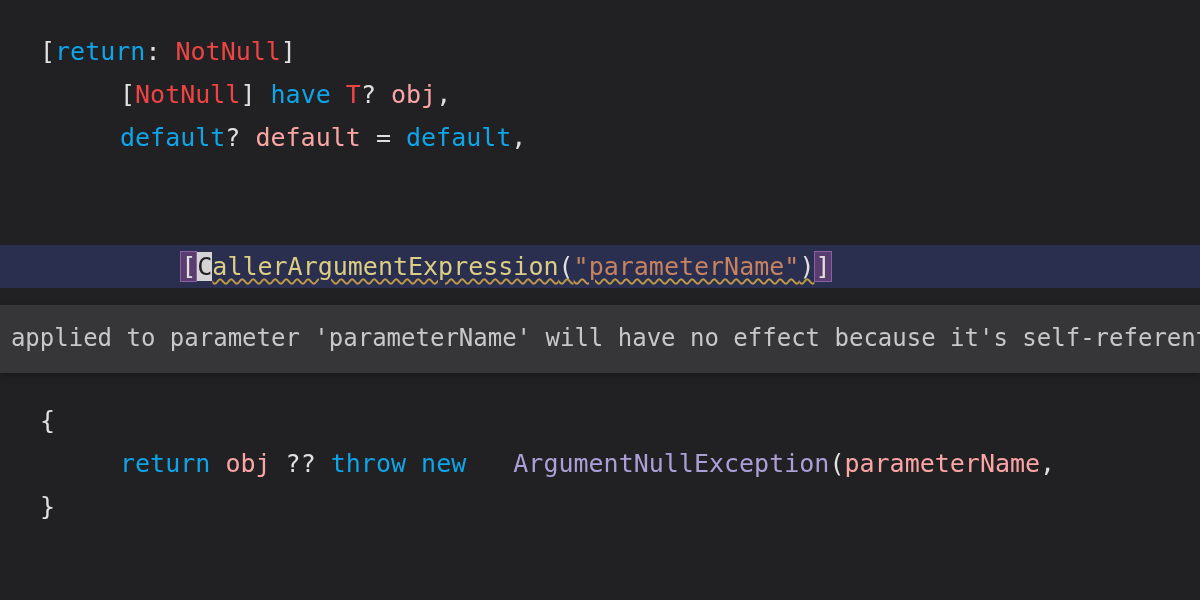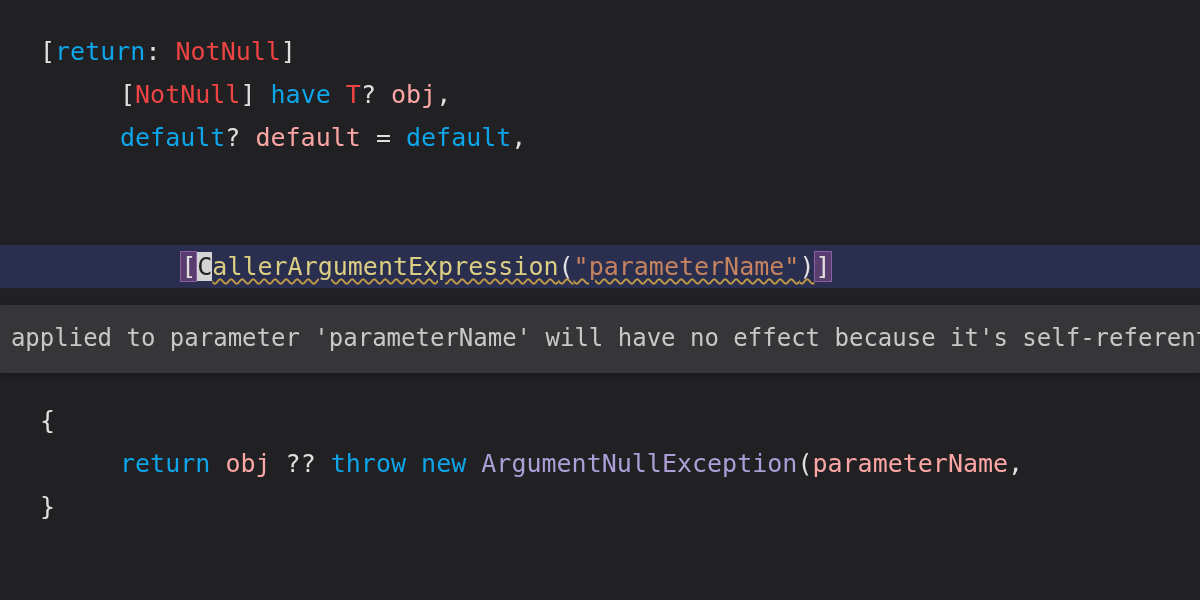--- a/index.html
+++ b/index.html
@@ -24,21 +24,21 @@
     position: relative;
   }
   .indent1 { padding-left: 120px; } 
   .c-purple { color: #0ea5e9; margin-top: 27px; }   
   .c-teal   { color: #ef4444; }      
   .c-white  { color: #D4D4D4; }
   .c-bracket{ color: #E0E0E0; }
   .c-yellow { color: #DCCE83; }      
   .c-string { color: #C78360; }      
   .c-ltblue { color: #fca5a5; }
-  .c-lavender { color: #AC9FD8; }    
+  .c-lavender { color: #AC9FD8; margin-left: 32px; }    
 
   .line-hl {
     position: absolute;
     left: 0; right: 0;
     height: 43px;
     background: #2A2F4F;
     z-index: 0;
   }
   .cursor-box {
     background: #D4D4D4;

